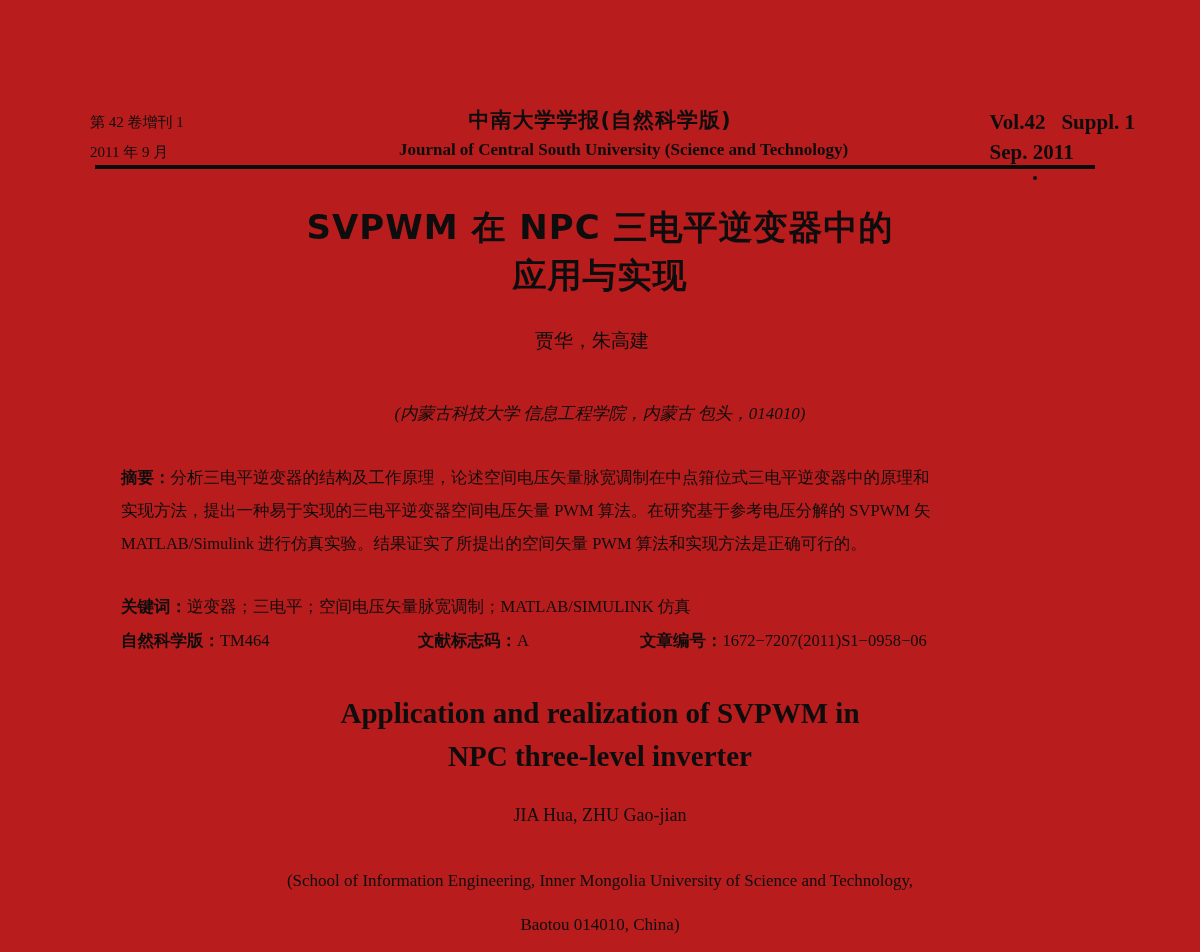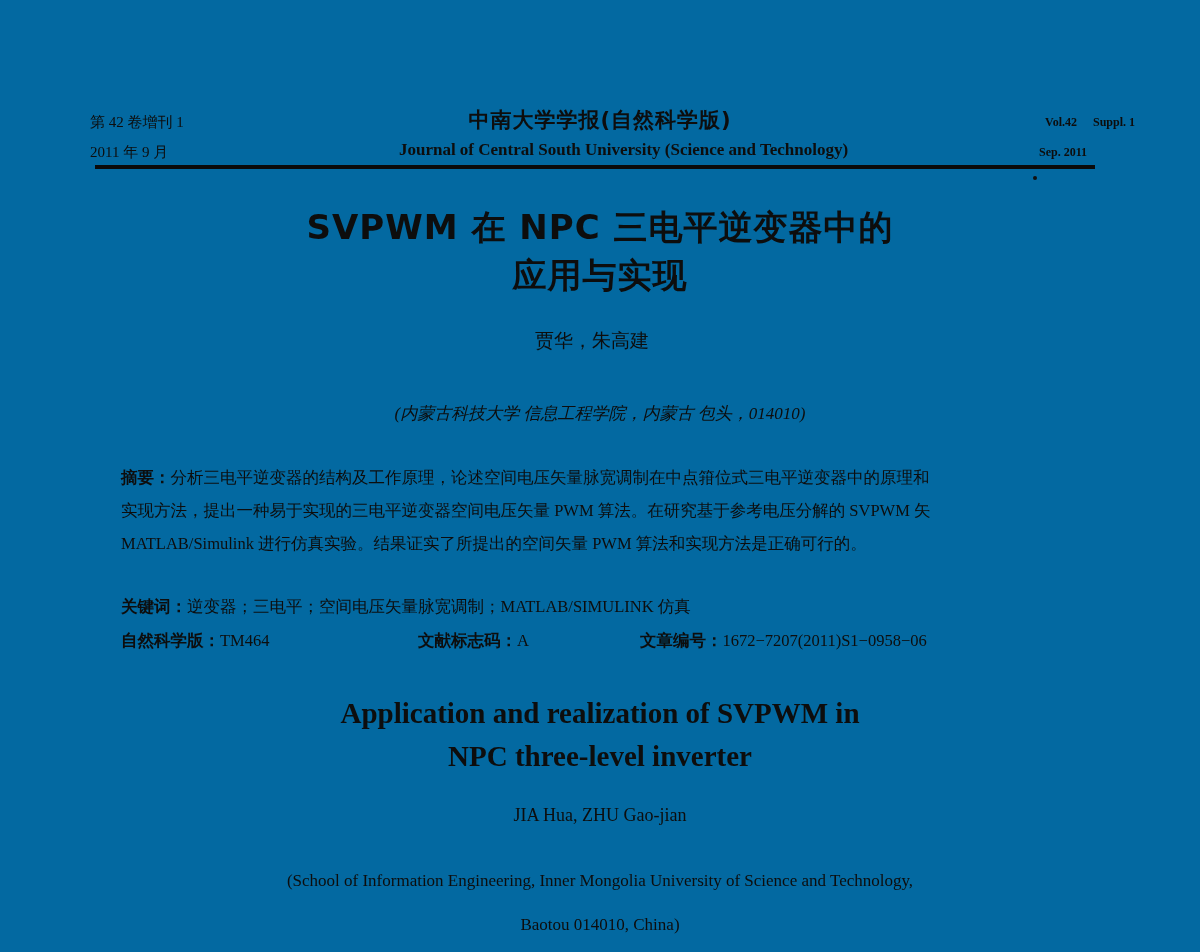--- a/index.html
+++ b/index.html
@@ -5,21 +5,21 @@
   html, body {
     margin: 0;
     padding: 0;
     background: #e8e8e8;
   }
   .page {
     position: relative;
     width: 1200px;
     height: 952px;
     margin: 0 auto;
-    background: #0369a1;
+    background: #b91c1c;
     color: #0d0d0d;
     font-family: "Liberation Serif", "DejaVu Serif", serif;
     overflow: hidden;
   }
 
   
   .hdr-left {
     position: absolute;
     left: 90px; top: 107px;
     font-size: 15px;
@@ -40,22 +40,21 @@
   }
   .hdr-journal-en {
     font-size: 17px;
     font-weight: bold;
     line-height: 30px;
     padding-left: 47px;
   }
   .hdr-right {
     position: absolute;
     right: 65px; top: 107px;
-    text-align: right;
-    font-size: 12px;
+    font-size: 21px;
     font-weight: bold;
     line-height: 30px;
     white-space: nowrap;
   }
   .hdr-right .suppl { margin-left: 16px; }
   .hdr-right .date-line { padding-right: 48px; }
   .hdr-rule {
     position: absolute;
     left: 95px; right: 105px; top: 165px;
     height: 4px;

